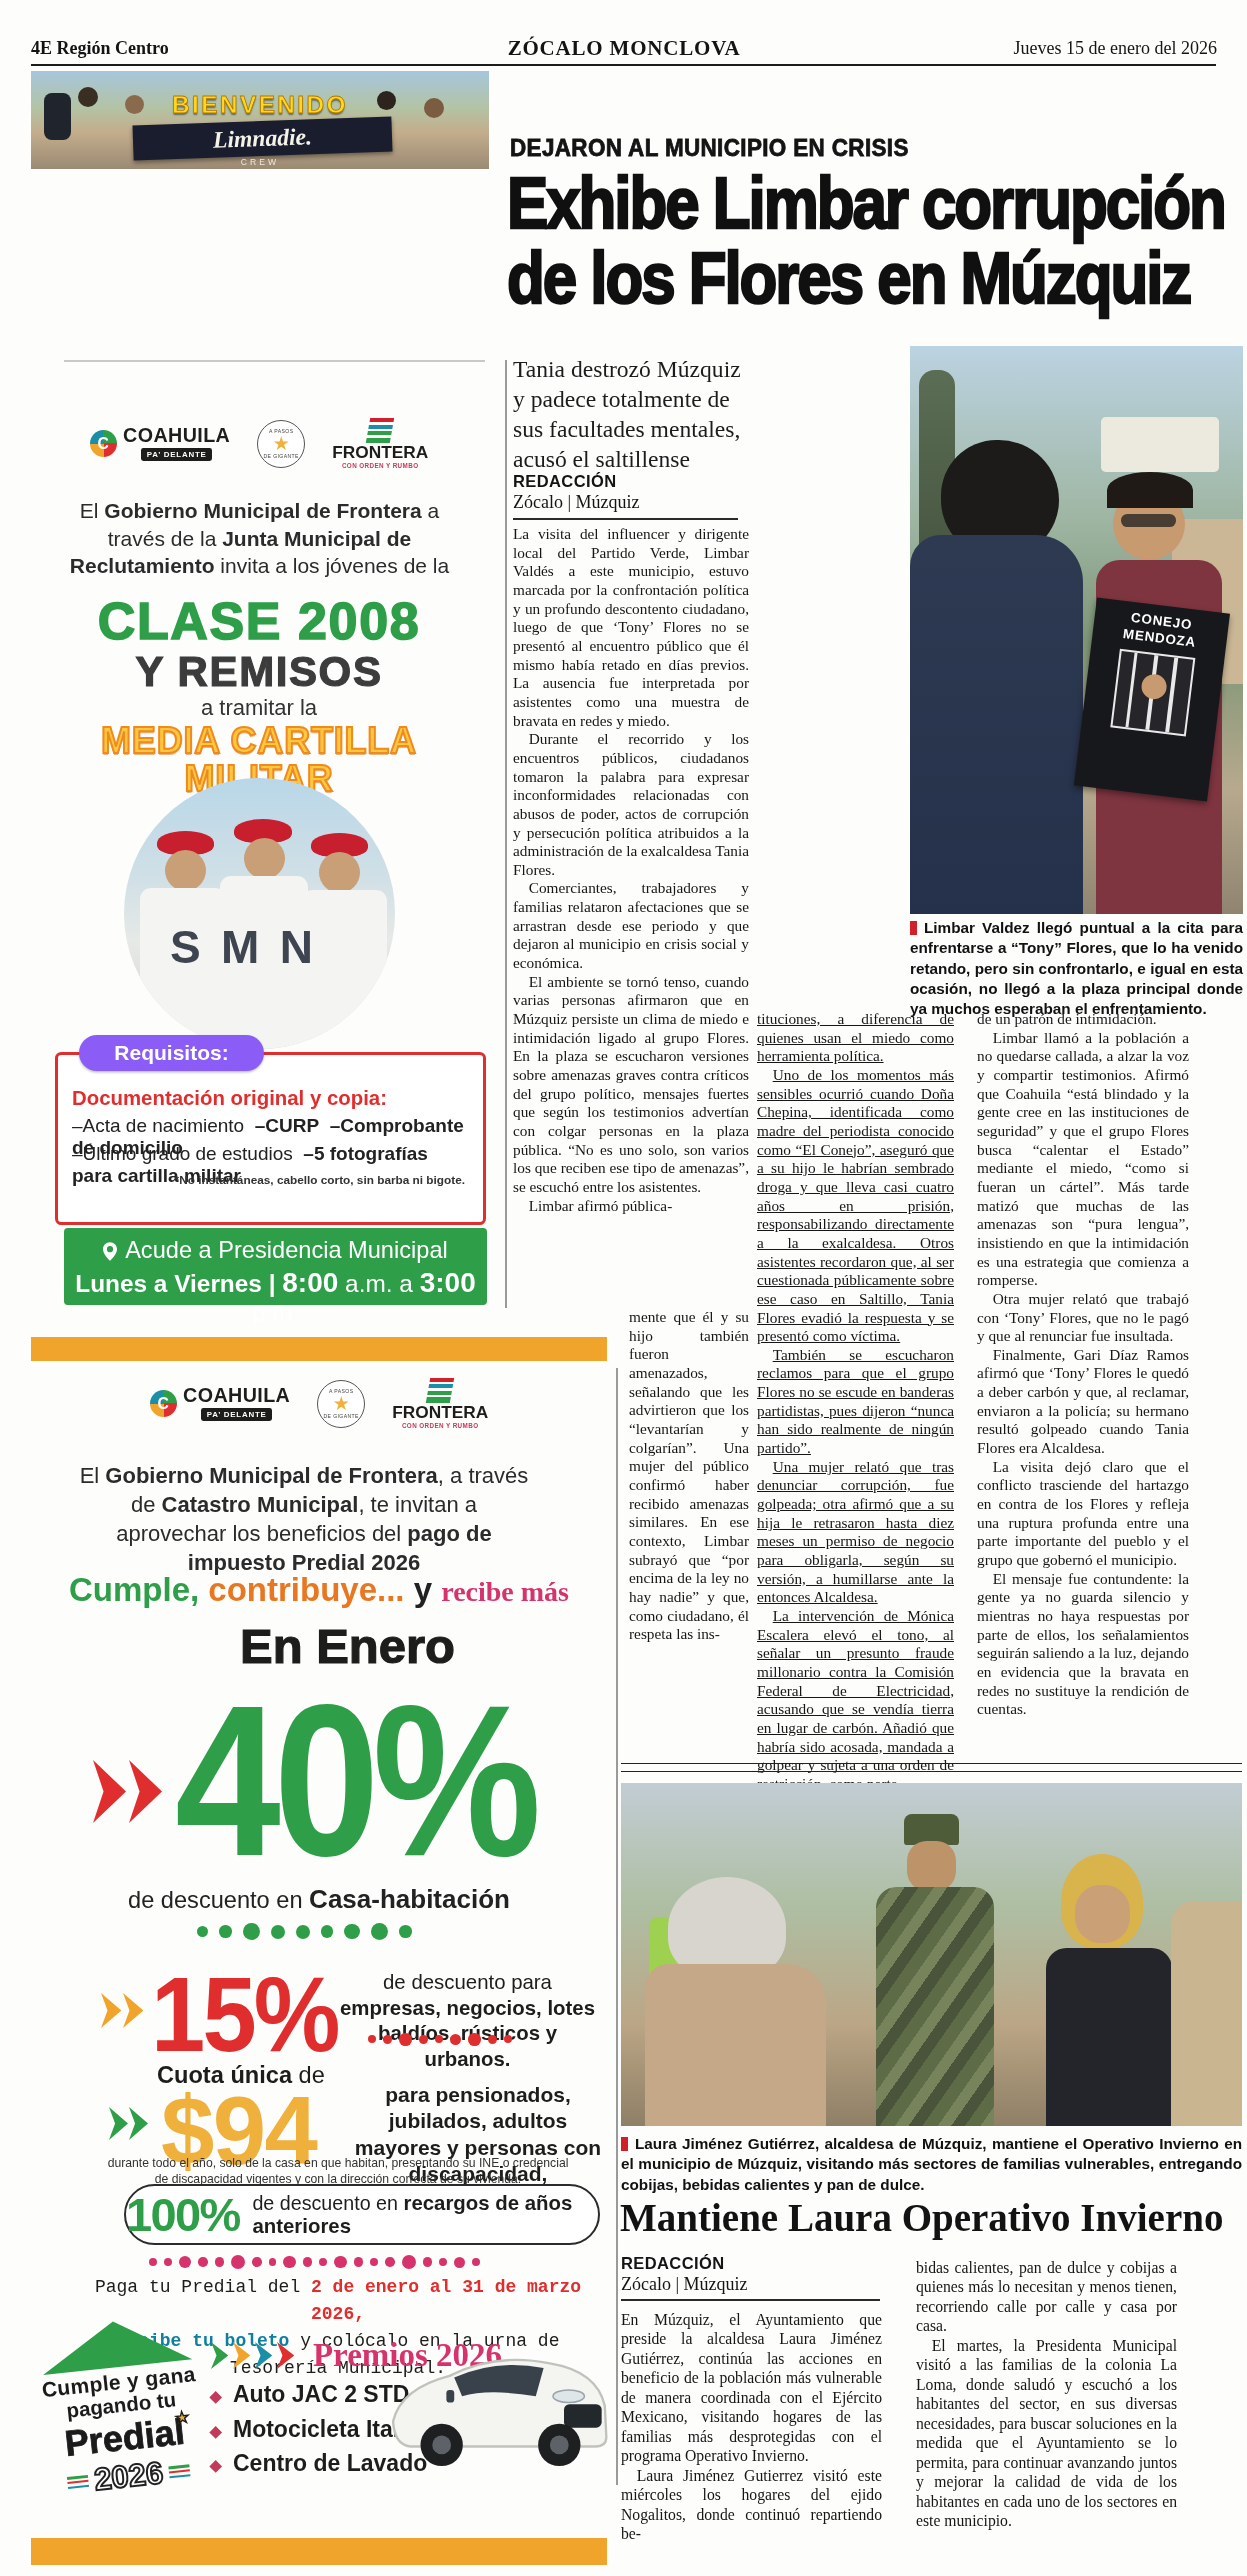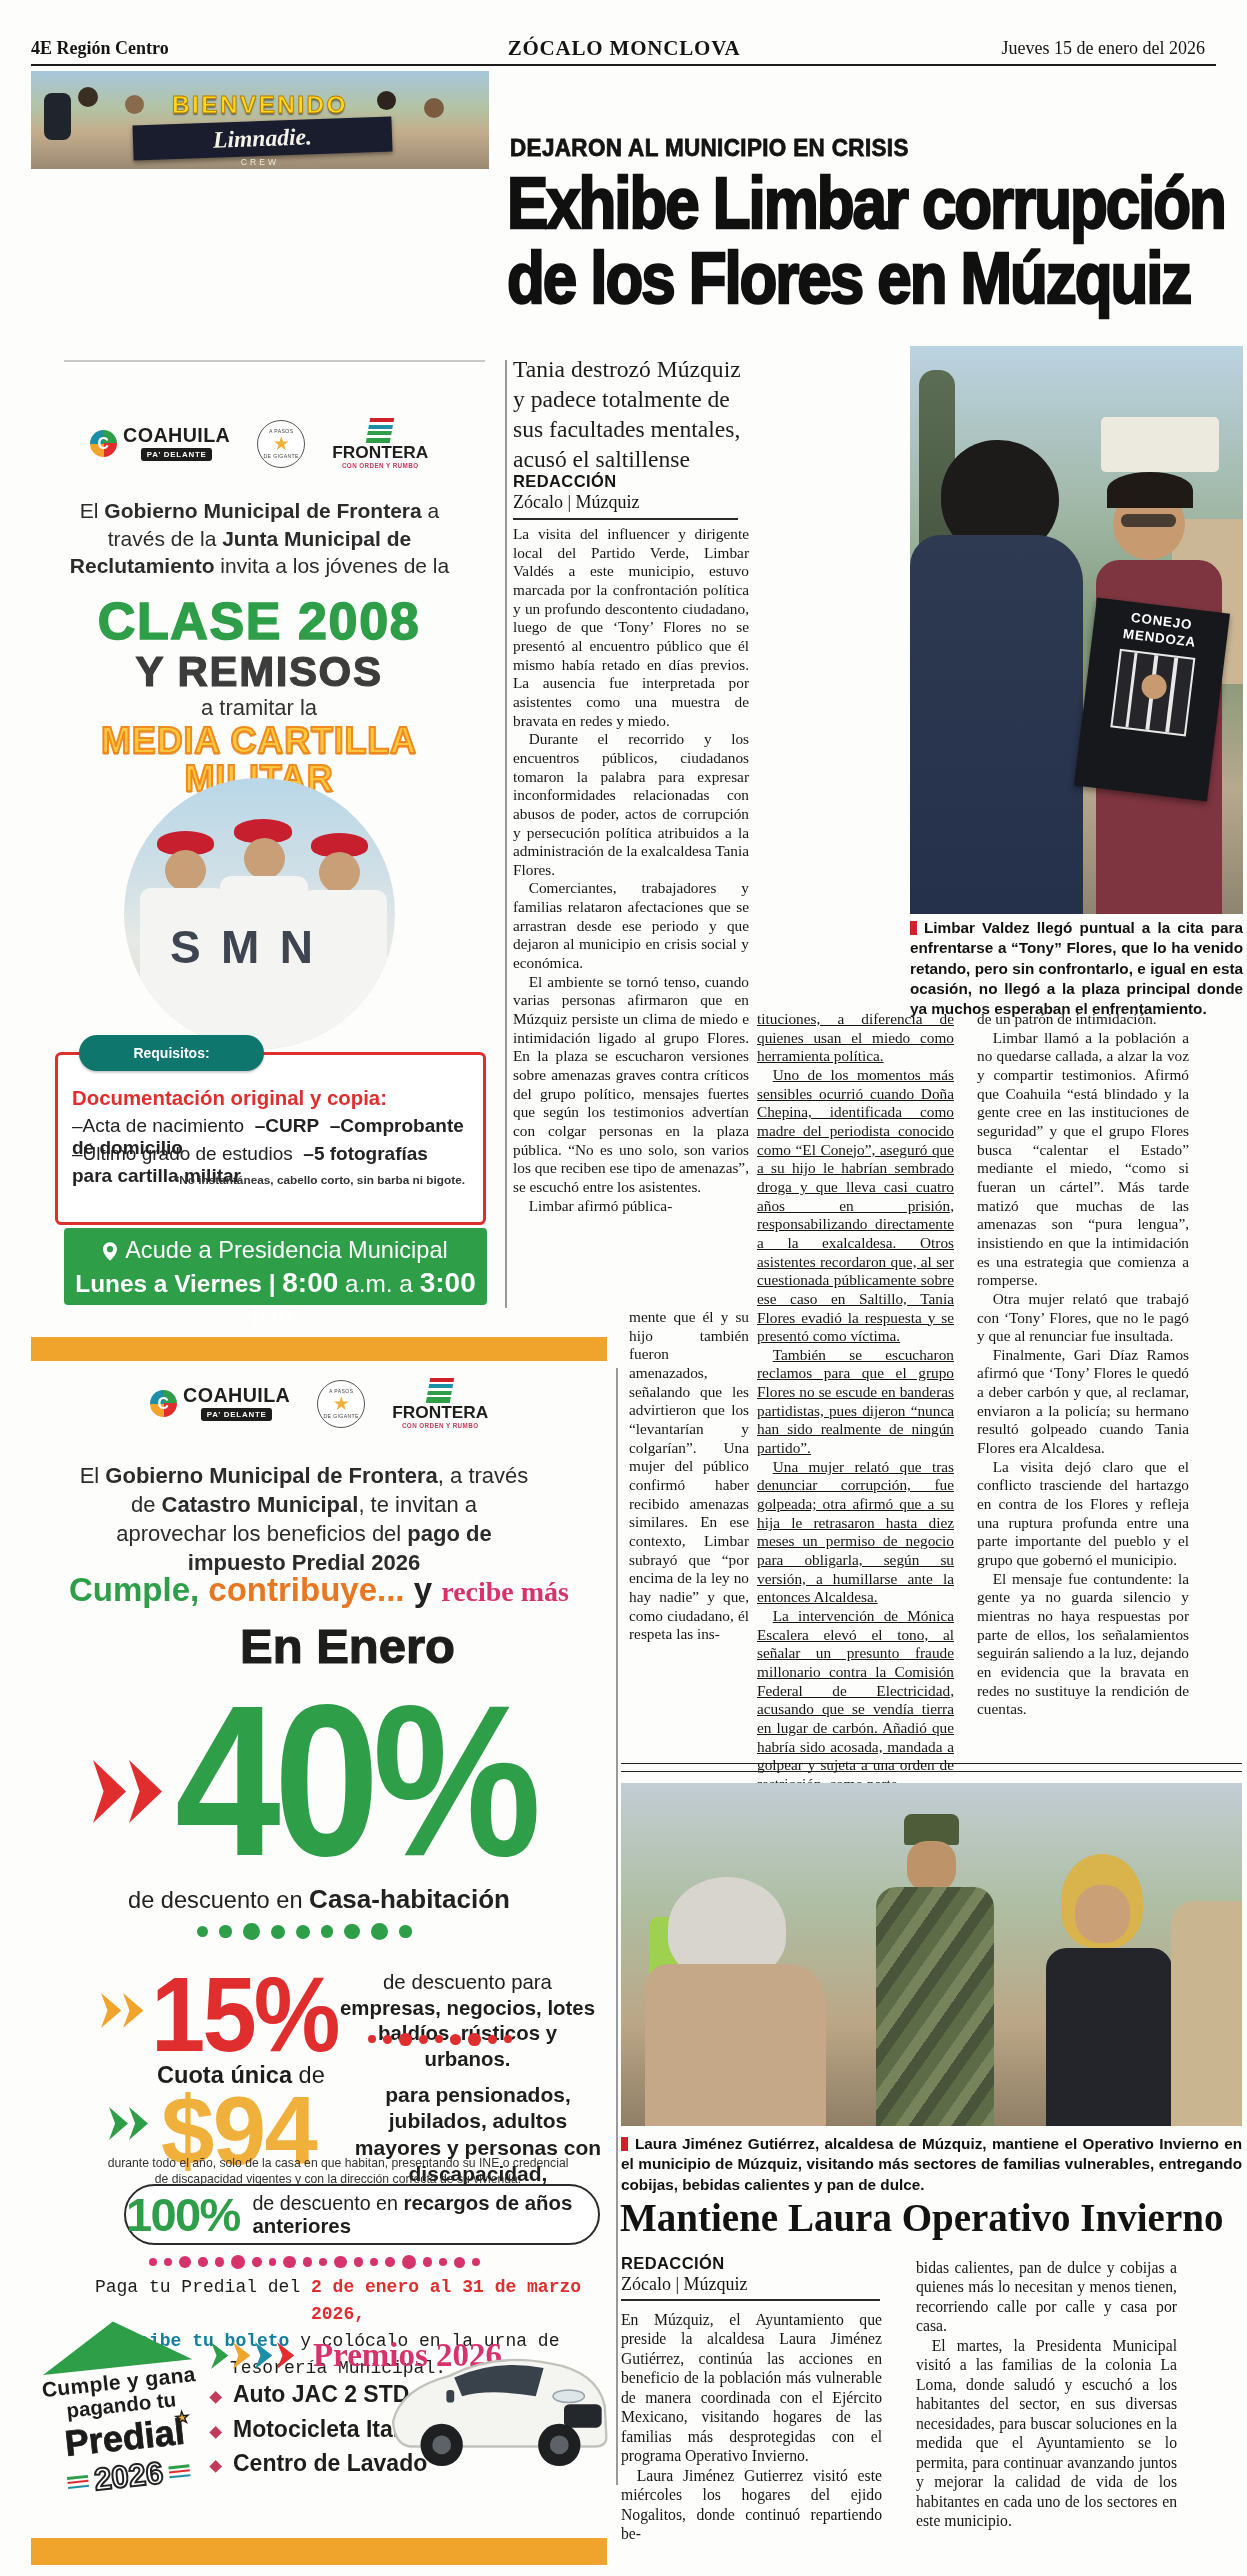--- a/index.html
+++ b/index.html
@@ -56,21 +56,21 @@
   .clase{font-size:52px;font-weight:bold;color:#2E9E48;letter-spacing:1.6px;-webkit-text-stroke:1.6px #2E9E48;}
   .remisos{font-size:42px;font-weight:bold;color:#3c3c3c;letter-spacing:1.6px;-webkit-text-stroke:1.2px #3c3c3c;}
   .tramitar{font-size:22px;color:#333;}
   .cartilla{font-size:36px;font-weight:bold;letter-spacing:0.8px;color:#FFC63F;-webkit-text-stroke:2px #EE8A1E;text-shadow:0 2.4px 0 rgba(217,122,16,.55);}
   .smncirc{border-radius:50%;background:linear-gradient(180deg,#b9d7e8 0%,#cfdfe6 35%,#e6e9e6 60%,#d8d4c9 100%);}
   .cap-red{position:absolute;background:#C81F2E;border-radius:50% 50% 40% 40%;}
   .face{position:absolute;background:#c99f77;border-radius:50%;}
   .tshirt{position:absolute;background:#f4f4f2;border-radius:11px 11px 0 0;}
   .smn-letters{position:absolute;font-size:46px;font-weight:bold;color:#3f4550;letter-spacing:20.4px;}
   .reqbox{border:3.1px solid #E02D2D;border-radius:6.3px;background:#fff;}
-  .reqpill{background:#0f766e;border-radius:20.4px;color:#fff;font-size:14px;font-weight:bold;display:flex;align-items:center;justify-content:center;box-shadow:0 1.6px 2.4px rgba(0,0,0,.25);}
+  .reqpill{background:#8b5cf6;border-radius:20.4px;color:#fff;font-size:21px;font-weight:bold;display:flex;align-items:center;justify-content:center;box-shadow:0 1.6px 2.4px rgba(0,0,0,.25);}
   .reqtitle{color:#E02D2D;font-weight:bold;font-size:20.4px;}
   .reqline{font-size:19px;color:#222;}
   .reqnote{font-size:11.8px;font-weight:bold;color:#333;}
   .greenbar{background:#2E9E48;border-radius:3.9px;color:#fff;}
   .gb1{font-size:23.6px;}
   .gb2{font-size:24.4px;}
   .gbnum{font-size:28px;font-weight:bold;}
   .orangebar{background:#F0A42C;}
   .slogan1{color:#2E9E48;font-weight:bold;}
   .slogan2{color:#E87722;font-weight:bold;}
@@ -120,21 +120,21 @@
   .f-sub{font-size:6.3px;color:#C23B5A;font-weight:bold;letter-spacing:0.4px;}
   .pin{display:inline-block;vertical-align:-3.1px;margin-right:7.9px;}
 </style>
 </head>
 <body>
 
 <div id="page">
 
   <div class="abs folio serif" style="left:31px;top:38px;">4E Región Centro</div>
   <div class="abs masthead serif" style="left:0;right:0;top:36px;text-align:center;">ZÓCALO MONCLOVA</div>
-  <div class="abs hdate serif" style="right:43px;top:38px;">Jueves 15 de enero del 2026</div>
+  <div class="abs hdate serif" style="right:31px;top:38px;">Jueves 15 de enero del 2026</div>
   <div class="abs hrule" style="left:31px;top:64px;width:1185px;"></div>
 
   <div class="abs photo ph-crowd" style="left:31px;top:71px;width:458px;height:98px;">
     <span class="ph-head" style="left:12.6px;top:22px;width:27px;height:47px;background:#20242c;border-radius:7.9px;"></span>
     <span class="ph-head" style="left:47px;top:15.7px;width:20.4px;height:20.4px;background:#3a2d22;"></span>
     <span class="ph-head" style="left:94px;top:23.6px;width:19px;height:19px;background:#8a6a4d;"></span>
     <span class="ph-head" style="left:346px;top:20.4px;width:19px;height:19px;background:#2c241d;"></span>
     <span class="ph-head" style="left:393px;top:27px;width:20.4px;height:20.4px;background:#7b5c41;"></span>
     <div class="abs bienv" style="left:0;right:0;top:20.4px;text-align:center;">BIENVENIDO</div>
     <div class="abs limn-banner" style="left:102px;top:50px;width:259px;height:35px;">

